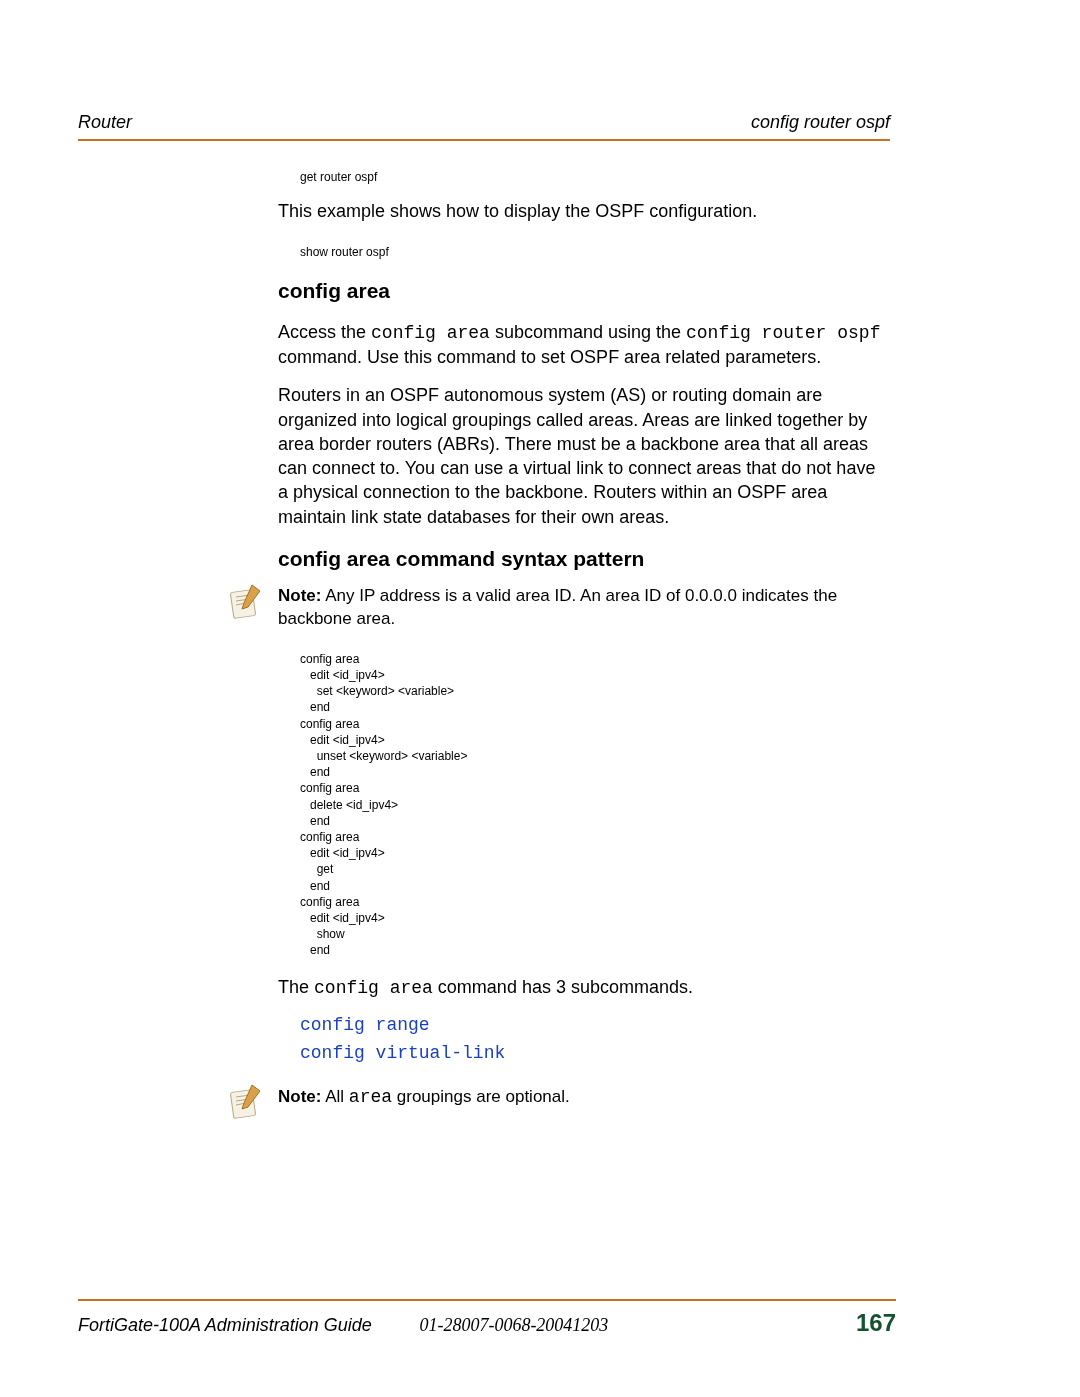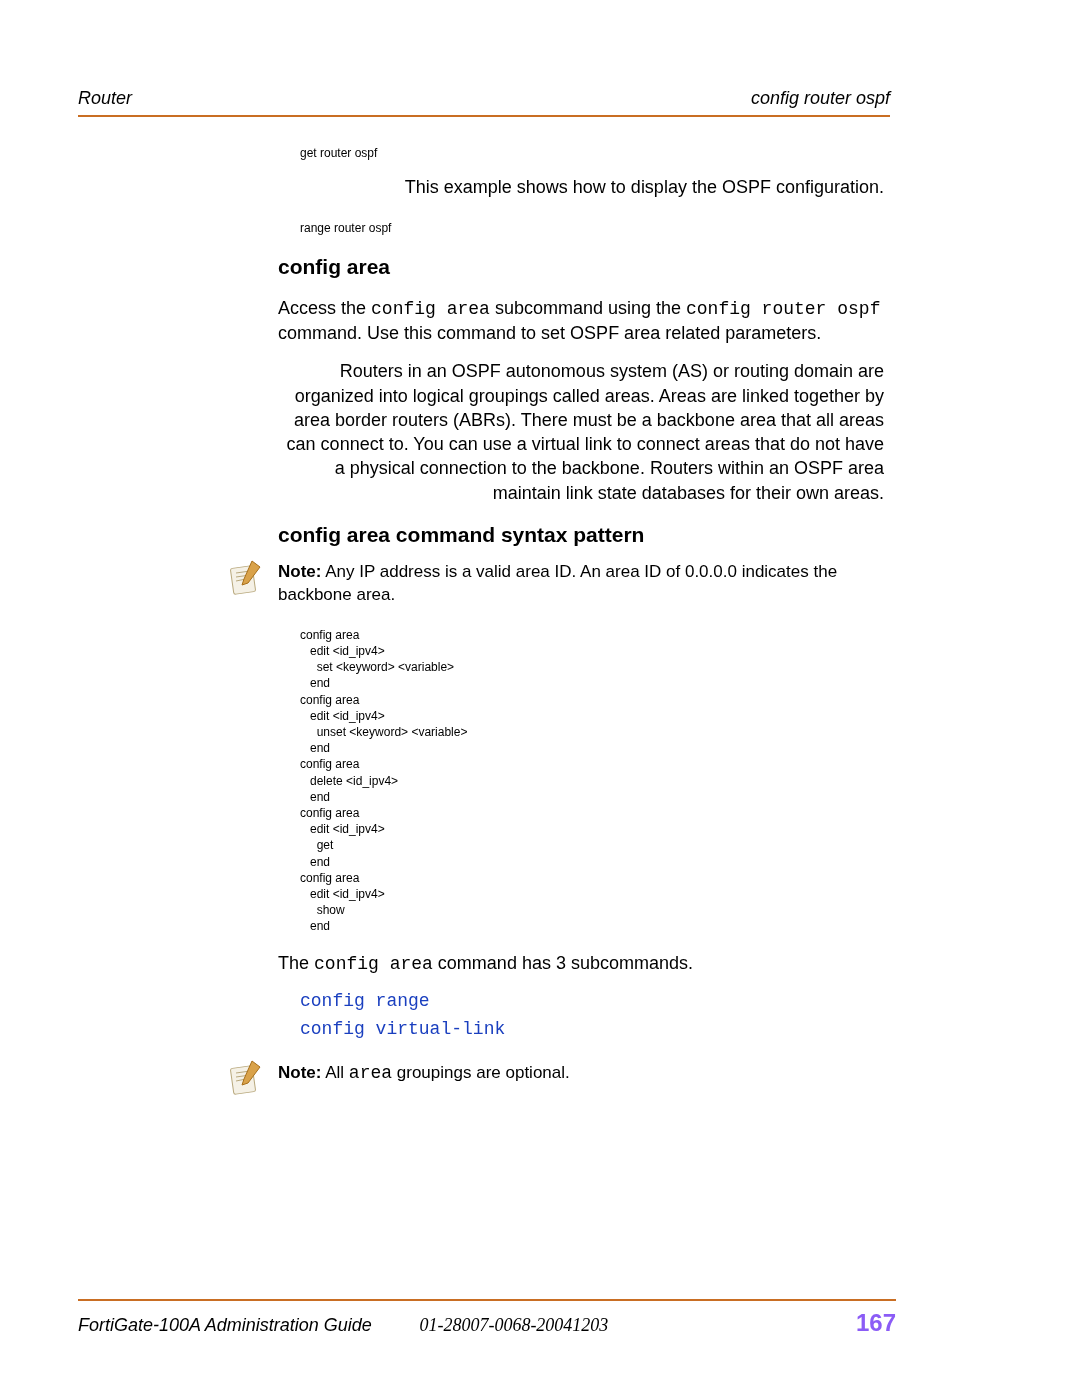--- a/index.html
+++ b/index.html
@@ -5,21 +5,21 @@
   body {
     margin: 0;
     background: #fff;
     font-family: Arial, Helvetica, sans-serif;
     color: #000;
   }
   .page {
     width: 968px;
     height: 1397px;
     box-sizing: border-box;
-    padding: 88px 78px 60px 78px;
+    padding: 112px 78px 60px 78px;
     position: relative;
   }
   .running-header {
     display: flex;
     justify-content: space-between;
     font-style: italic;
     font-size: 18px;
     padding-bottom: 4px;
   }
   .hr-orange {
@@ -39,21 +39,20 @@
     font-family: Liberation Sans, sans-serif;
     font-size: 12px;
     white-space: pre;
     margin: 21px 0 14px 22px;
     line-height: 1.35;
   }
   .para {
     font-size: 18px;
     line-height: 1.35;
     margin: 0 0 14px 0;
-    text-align: right;
   }
   h2.sec {
     font-size: 21px;
     font-weight: bold;
     margin: 18px 0 10px 0;
   }
   .note-row {
     position: relative;
     padding-left: 200px;
     padding-right: 6px;
@@ -90,21 +89,21 @@
   .footer-row {
     display: flex;
     justify-content: space-between;
     font-style: italic;
     font-size: 18px;
     align-items: baseline;
   }
   .page-num {
     font-style: normal;
     font-weight: bold;
-    color: #8b5cf6;
+    color: #14532d;
     font-size: 24px;
   }
   .wrap {
     font-size: 18px;
     line-height: 1.35;
     margin: 17px 0 14px 0;
   }
 </style>
 </head>
 <body>
@@ -113,21 +112,21 @@
 
   <div class="running-header">
     <span>Router</span>
     <span>config router ospf</span>
   </div>
   <hr class="hr-orange">
 
   <div class="content-col">
     <div class="code-block">get router ospf</div>
     <p class="para">This example shows how to display the OSPF configuration.</p>
-    <div class="code-block">range router ospf</div>
+    <div class="code-block">show router ospf</div>
 
     <h2 class="sec">config area</h2>
 
     <p class="wrap">
       <span>Access the </span><span class="code-inline">config area</span><span> subcommand using the </span><span class="code-inline">config router ospf</span><span> command. Use this command to set OSPF area related parameters.</span>
     </p>
 
     <p class="para">Routers in an OSPF autonomous system (AS) or routing domain are organized into logical groupings called areas. Areas are linked together by area border routers (ABRs). There must be a backbone area that all areas can connect to. You can use a virtual link to connect areas that do not have a physical connection to the backbone. Routers within an OSPF area maintain link state databases for their own areas.</p>
 
     <h2 class="sec">config area command syntax pattern</h2>

